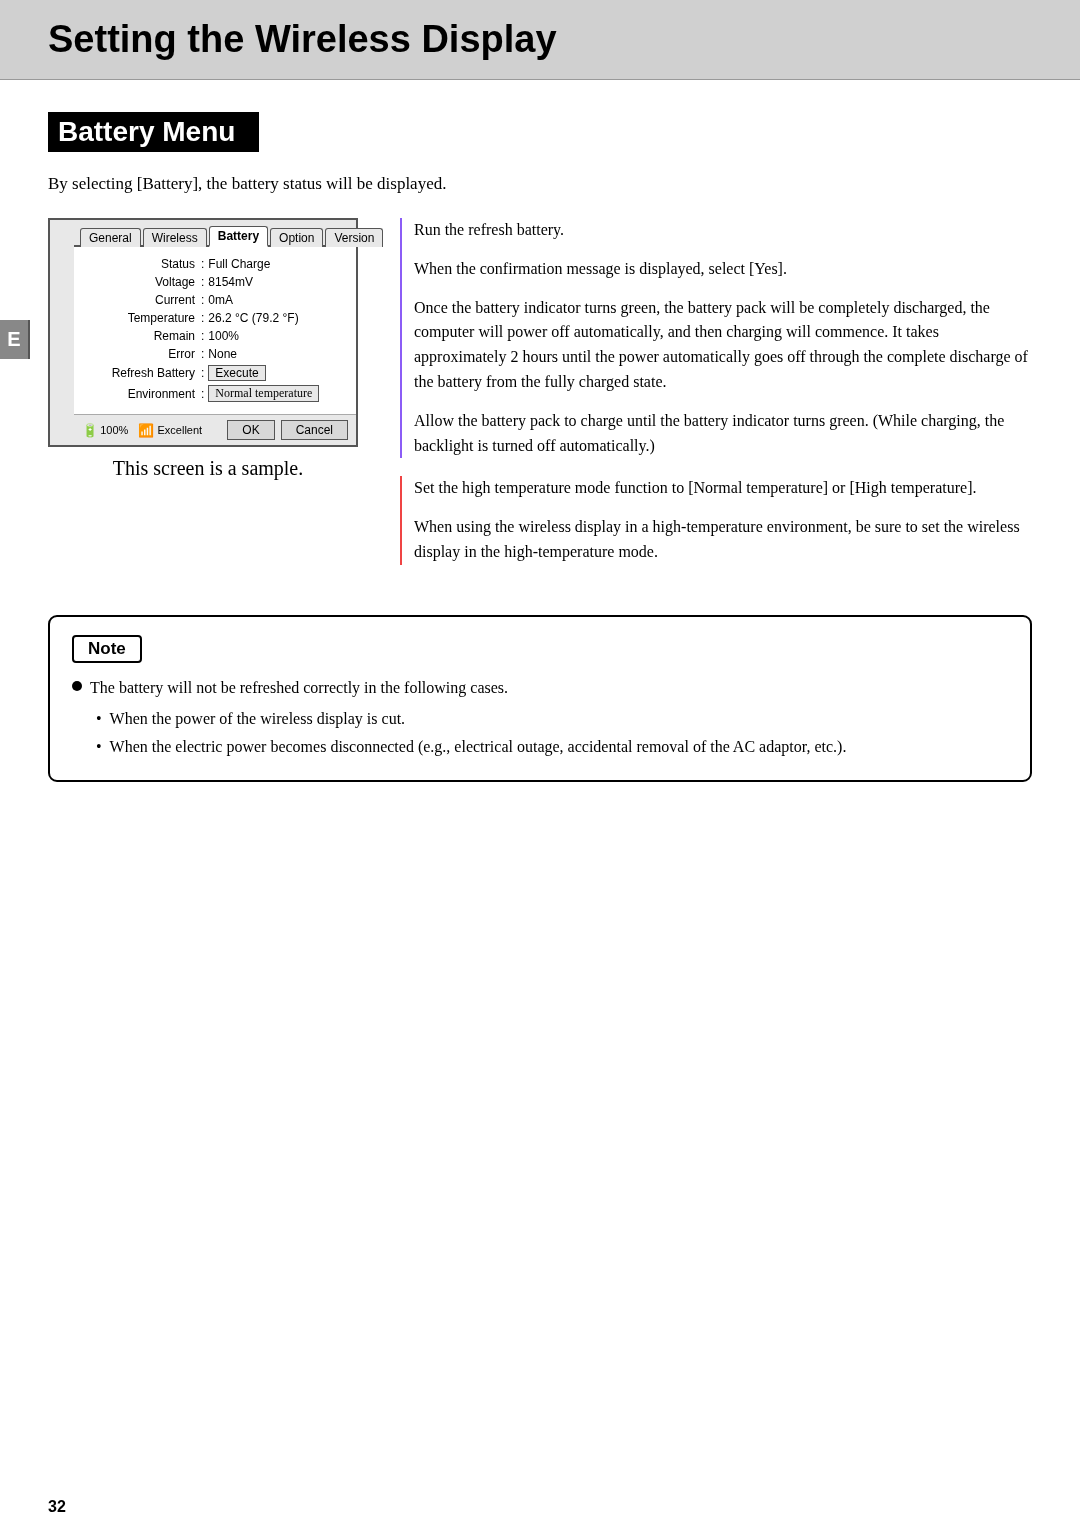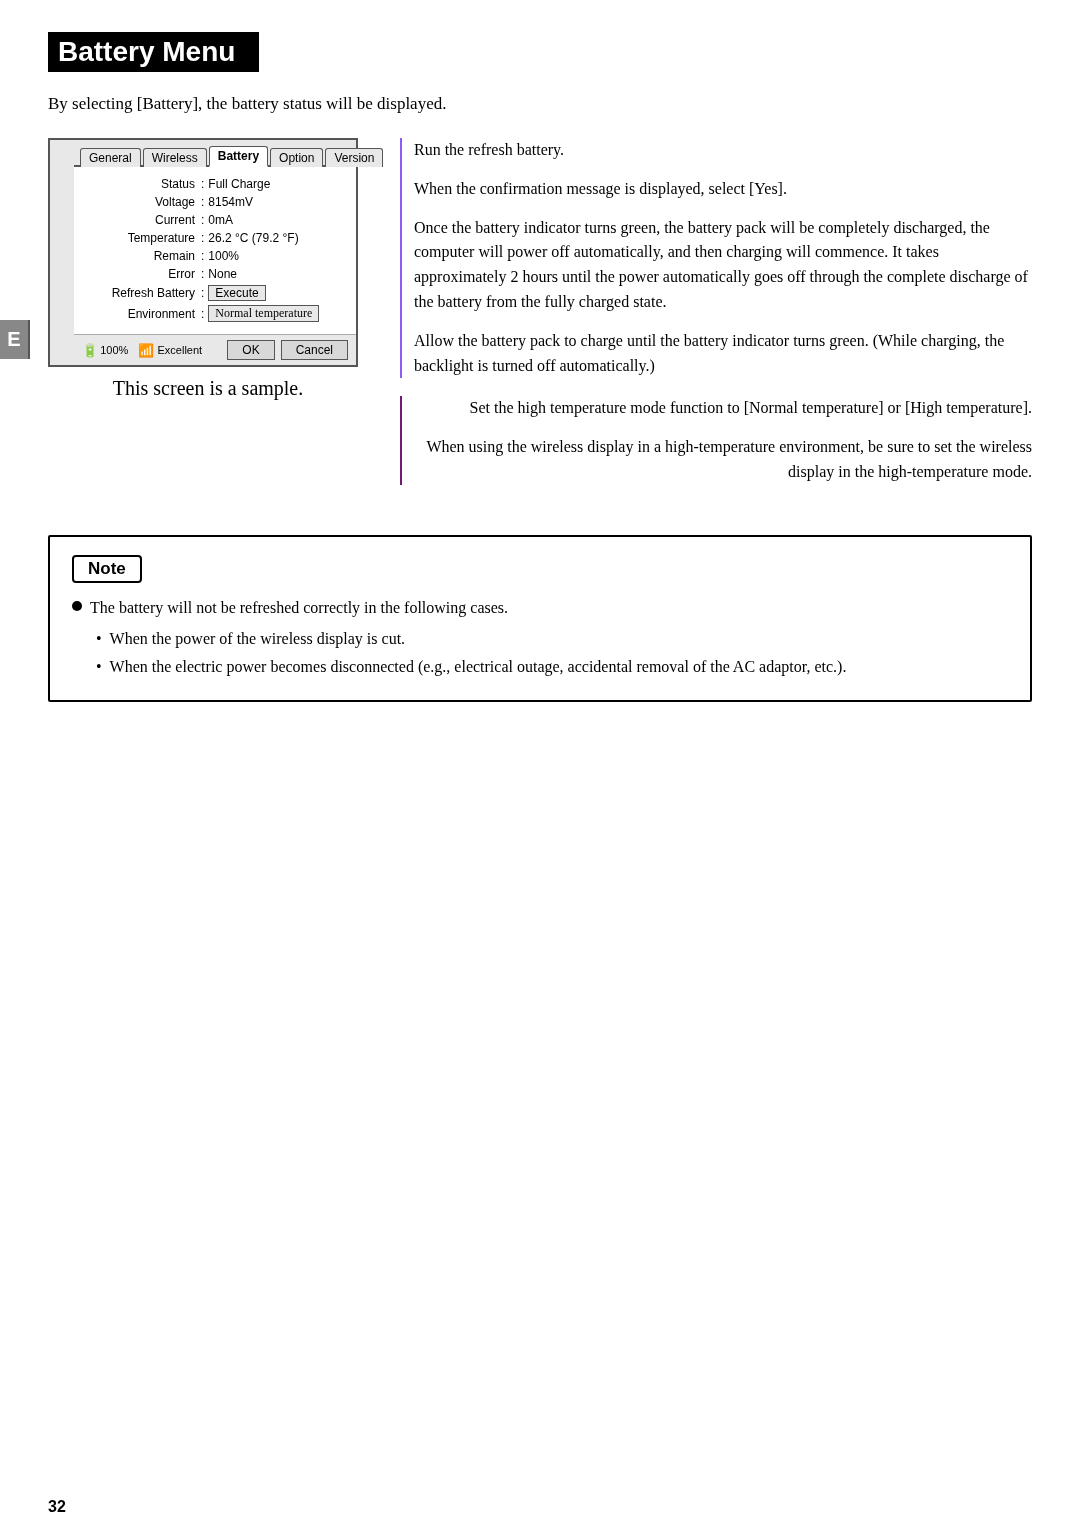--- a/index.html
+++ b/index.html
@@ -221,22 +221,22 @@
     
     .desc-section {
       position: relative;
       padding-left: 12px;
       border-left: 2px solid #8b5cf6;
       margin-bottom: 18px;
     }
 
     .desc-section-lower {
       position: relative;
-      border-left: 2px solid #701a75;
-      text-align: right;
+      padding-left: 12px;
+      border-left: 2px solid #ef4444;
     }
 
     
     .side-tab {
       position: absolute;
       left: 0;
       top: 320px;
       width: 30px;
       background: #888;
       color: #fff;
@@ -244,21 +244,21 @@
       font-size: 20px;
       font-family: Arial, sans-serif;
       text-align: center;
       padding: 8px 0;
       border-right: 2px solid #555;
     }
 
     
     .note-box {
       border: 2px solid #000;
-      border-radius: 2px;
+      border-radius: 9px;
       padding: 18px 22px 18px 22px;
       margin-top: 10px;
     }
 
     .note-heading-wrap {
       display: inline-block;
       border: 2px solid #000;
       border-radius: 4px;
       padding: 2px 14px;
       margin-bottom: 12px;
@@ -315,20 +315,23 @@
       font-family: Arial, sans-serif;
     }
   </style>
 </head>
 <body>
 
 <div class="page">
 
   <div class="side-tab">E</div>
 
+  <div class="page-title-band">
+    <h1 class="page-title">Setting the Wireless Display</h1>
+  </div>
 
   <div class="content-area">
 
     
     <div class="section-heading-wrap">
       <div class="section-heading">Battery Menu</div>
     </div>
 
     
     <p class="intro-text">By selecting [Battery], the battery status will be displayed.</p>

